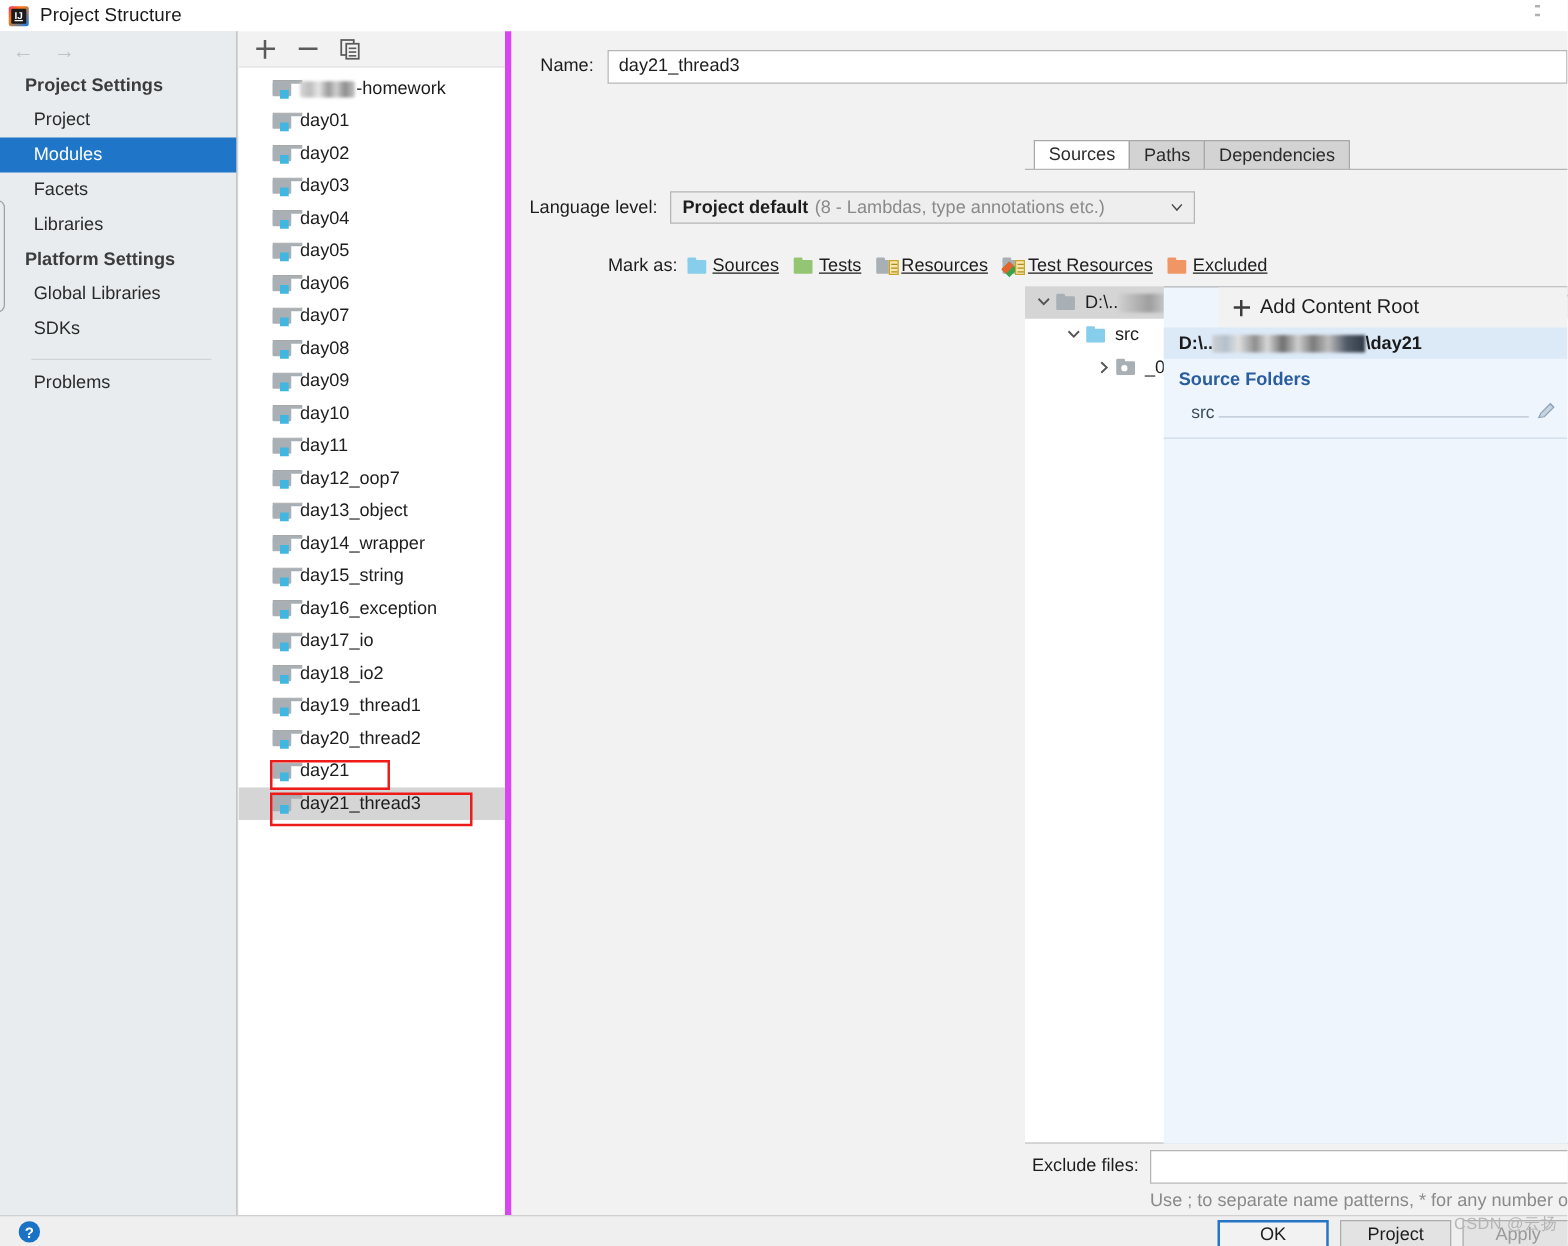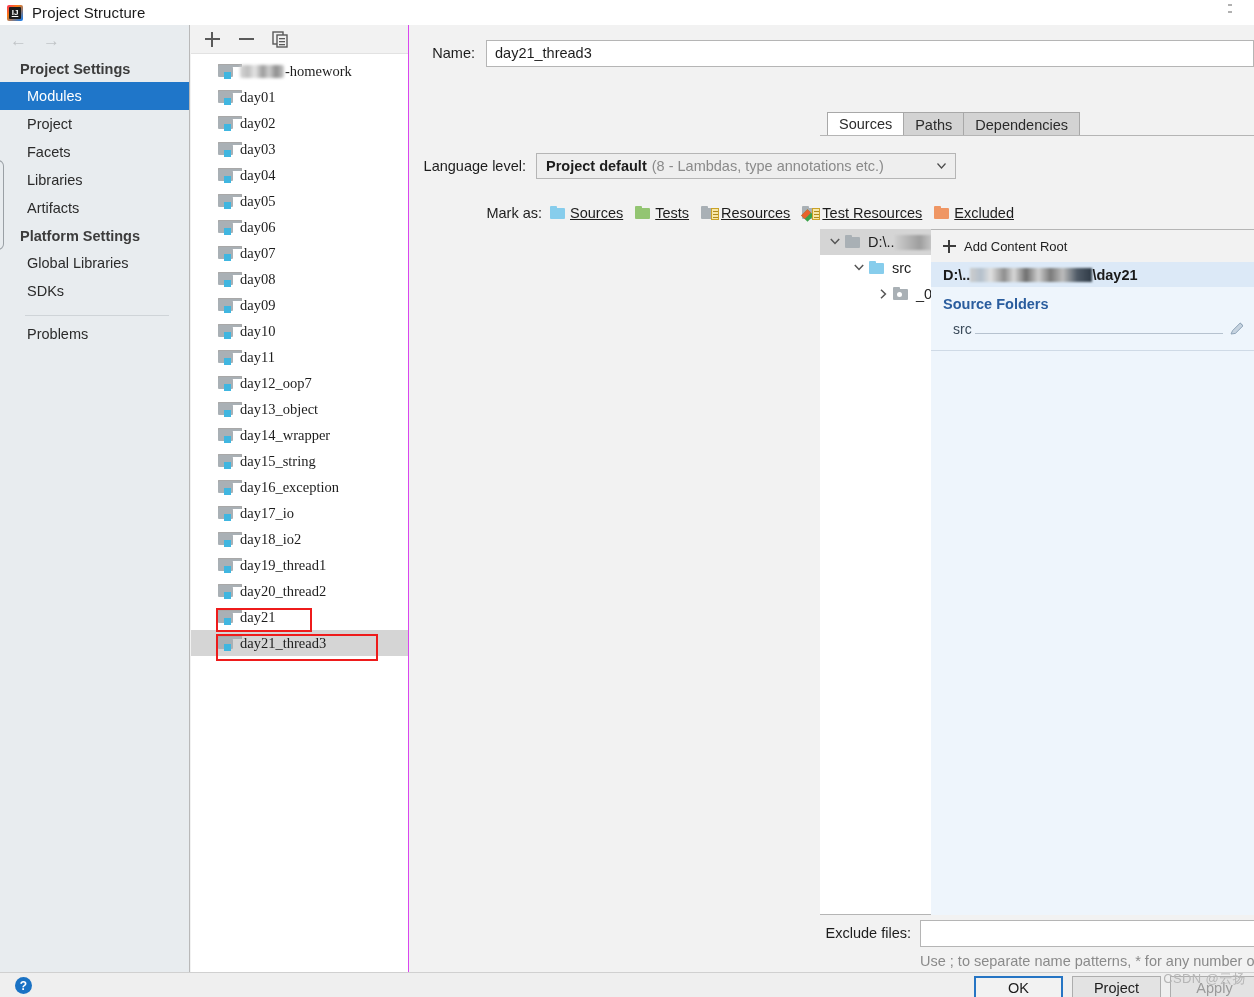--- a/index.html
+++ b/index.html
@@ -77,21 +77,21 @@
   }
   .side-tab-nub {
     position: absolute; left: -4px; top: 135px; width: 8px; height: 90px;
     border: 1px solid #9aa0a5; border-left: none;
     border-radius: 0 6px 6px 0; background: #e8ecef;
   }
 
   
   .modlist {
     position: absolute; left: 191px; top: 0; width: 218px; height: 947px;
-    background: #ffffff; border-right: 1px solid #d946ef; font-family: Liberation Serif, serif;
+    background: #ffffff; border-right: 5px solid #d946ef;
   }
   .modlist-toolbar {
     height: 29px; background: #f2f2f2; border-bottom: 1px solid #e2e2e2;
     display: flex; align-items: center; gap: 17px; padding-left: 13px;
   }
   .tb-ico { width: 17px; height: 17px; position: relative; cursor: default; }
   .tb-plus::before, .tb-plus::after {
     content: ""; position: absolute; background: #5a5a5a;
   }
   .tb-plus::before { left: 7px; top: 1px; width: 2px; height: 15px; }
@@ -248,21 +248,21 @@
     filter: blur(1.1px);
   }
 
   
   .rootpanel {
     position: absolute; left: 931px; top: 204px; width: 323px; height: 686px;
     background: #eef5fc; border-top: 1px solid #b5b5b5;
   }
   .addroot {
     height: 32px; display: flex; align-items: center; padding-left: 12px;
-    background: #f2f2f2; font-size: 13px; color: #1d1d1d;
+    background: #f2f2f2; font-size: 16px; color: #1d1d1d; margin-left: 44px;
   }
   .addroot .plus { position: relative; width: 13px; height: 13px; margin-right: 8px; }
   .addroot .plus::before { content:""; position:absolute; left:5px; top:0; width:2px; height:13px; background:#3c3c3c;}
   .addroot .plus::after  { content:""; position:absolute; left:0; top:5px; width:13px; height:2px; background:#3c3c3c;}
   .root-path-row {
     height: 25px; display: flex; align-items: center; padding-left: 12px;
     background: #dce9f7; font-weight: bold; font-size: 14.5px; color: #1a1a1a;
   }
   .srcfolders-title {
     padding: 9px 0 4px 12px; color: #2a5d9e; font-weight: bold; font-size: 14.5px;
@@ -344,34 +344,31 @@
 
   <div class="dialog-body">
 
     <div class="sidebar">
       <div class="nav-bar">
         <span class="nav-arrow">←</span>
         <span class="nav-arrow">→</span>
       </div>
 
       <div class="side-group">Project Settings</div>
+      <div class="side-item">
+          <span>Project</span>
+        </div>
       <div class="side-item selected">
           <span>Modules</span>
         </div>
       <div class="side-item">
-          <span>Project</span>
-        </div>
-      <div class="side-item">
           <span>Facets</span>
         </div>
       <div class="side-item">
           <span>Libraries</span>
-        </div>
-      <div class="side-item">
-          <span>Artifacts</span>
         </div>
 
       <div class="side-group">Platform Settings</div>
       <div class="side-item">
           <span>Global Libraries</span>
         </div>
       <div class="side-item">
           <span>SDKs</span>
         </div>
 

